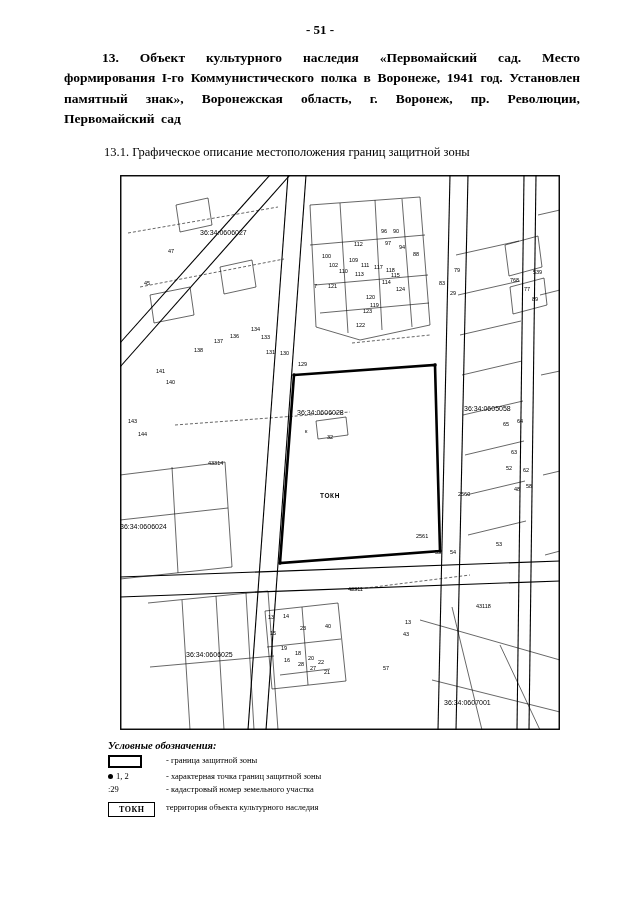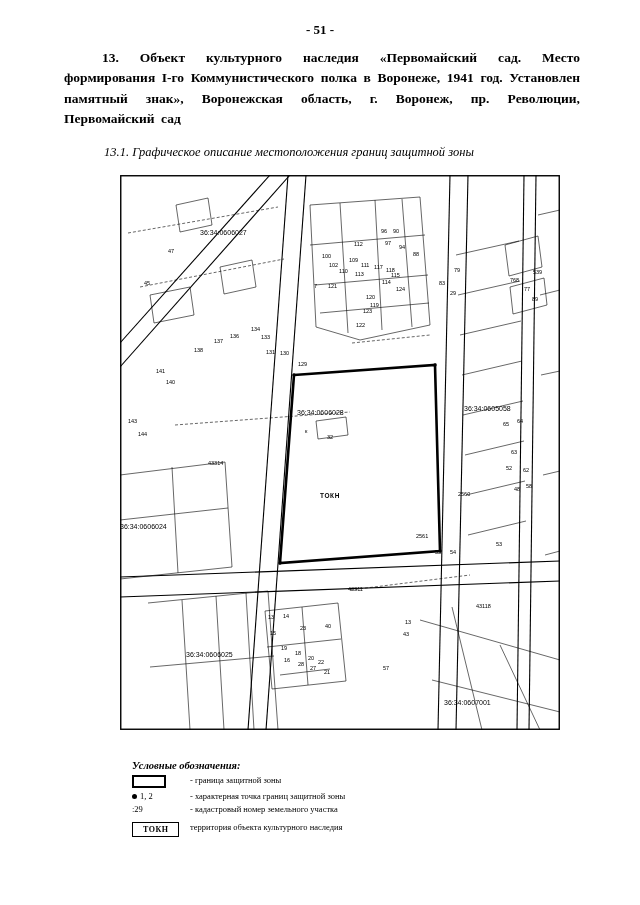--- a/index.html
+++ b/index.html
@@ -21,43 +21,41 @@
     font-weight:bold;
     font-size:13.5px;
     line-height:1.5;
     text-align:justify;
     text-indent:38px;
     word-spacing:3px;
   }
   .subheading{
     margin:16px 64px 0 104px;
     font-size:12.5px;
-    font-style:italic;
   }
   .map-wrap{
     position:absolute;
     left:120px; top:175px;
     width:440px; height:555px;
   }
   .map-wrap svg{display:block;width:440px;height:555px;}
   .frame{fill:none;stroke:#000;stroke-width:1.4;}
   .street path{stroke:#000;stroke-width:1.1;fill:none;}
   .thin path{stroke:#000;stroke-width:0.6;fill:none;}
   .dash path{stroke:#000;stroke-width:0.6;fill:none;stroke-dasharray:3,2;}
   .zone{fill:none;stroke:#000;stroke-width:2.6;}
   .pts circle{fill:#000;}
   .map-label{font-family:"Liberation Sans",sans-serif;font-size:5.5px;fill:#000;}
   .quarter{font-size:7px;}
   .tokn{font-size:6.5px;font-weight:bold;letter-spacing:0.6px;}
   .legend{
     position:absolute;
-    left:132px; top:740px;
+    left:108px; top:740px;
     width:440px;
     font-size:8.5px;
-    margin-top:20px;
   }
   .legend-title{
     font-weight:bold;
     font-style:italic;
     font-size:10.5px;
     margin-bottom:4px;
   }
   .legend-row{
     display:flex;
     align-items:flex-start;

